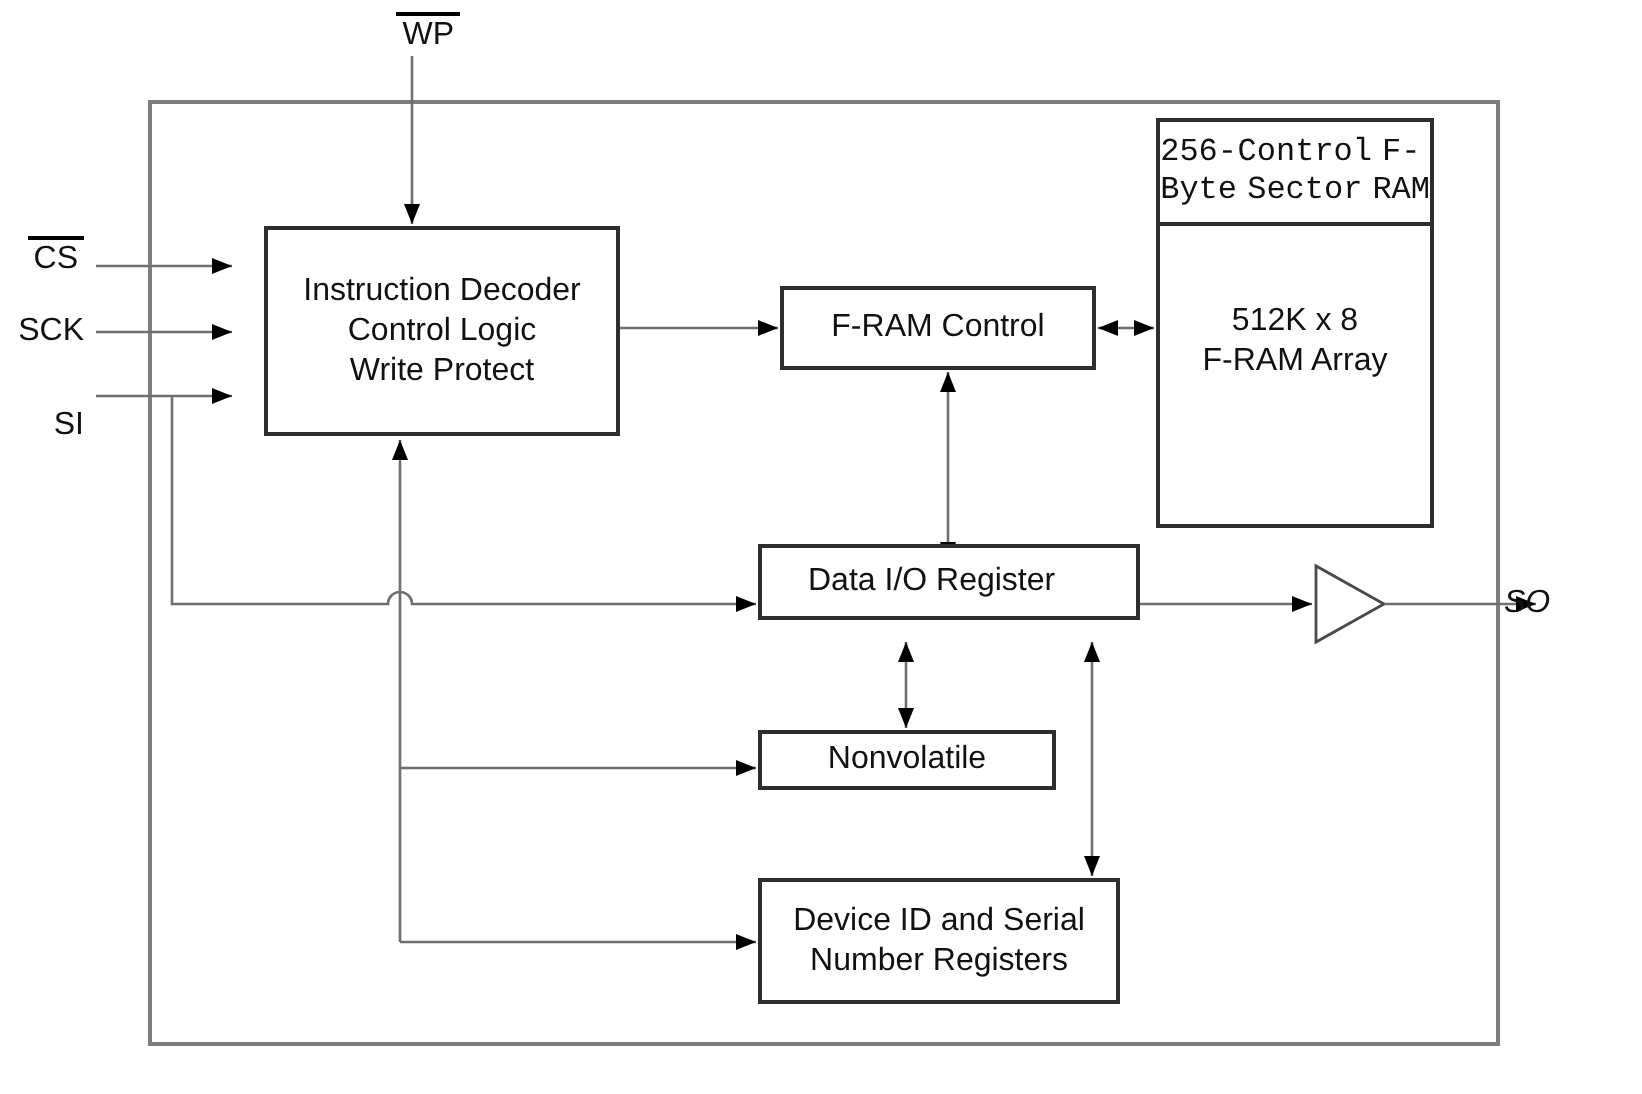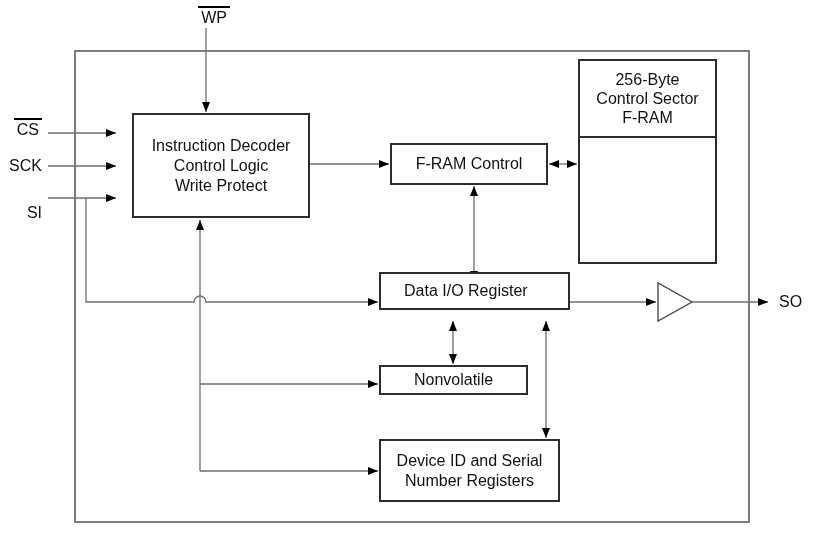--- a/index.html
+++ b/index.html
@@ -40,45 +40,46 @@
     align-items: center; justify-content: center;
     font-size: 16px; line-height: 20px;
     text-align: center;
     z-index: 2;
   }
   .block span { display: block; }
   #b-decoder   { left: 132px; top: 113px; width: 178px; height: 105px; }
   #b-control   { left: 390px; top: 143px; width: 158px; height: 42px; }
   #b-memory    { left: 578px; top: 59px;  width: 139px; height: 205px; padding: 0; justify-content: flex-start; }
   #b-memory .compartment-top {
-    box-sizing: border-box; width: 100%; height: 77px;
+    box-sizing: border-box; width: 100%; height: 52px;
     border-bottom: 2px solid var(--block_border);
-    display: flex; flex-direction: column; align-items: center; justify-content: center;
+    display: flex; align-items: center; justify-content: center;
     line-height: 19px;
+    font-family: Liberation Mono, monospace;
   }
   #b-memory .compartment-bottom {
     box-sizing: border-box; width: 100%; flex: 1;
     display: flex; flex-direction: column; align-items: center; justify-content: flex-start;
     padding-top: 38px; line-height: 20px;
   }
   #b-dataio    { left: 379px; top: 272px; width: 191px; height: 38px; align-items: flex-start; padding-left: 23px; }
   #b-nvstatus  { left: 379px; top: 365px; width: 149px; height: 30px; }
   #b-deviceid  { left: 379px; top: 439px; width: 181px; height: 63px; }
 
   .sig {
     position: absolute; z-index: 3;
     font-size: 16px; line-height: 16px;
     white-space: nowrap;
   }
   .ovl { border-top: 2px solid #000; padding: 2px 3px 0 3px; display: inline-block; }
   #sig-wp  { left: 182px; top: 6px;  width: 48px; text-align: right; }
   #sig-cs  { left: 0px;  top: 118px; width: 42px; text-align: right; }
   #sig-sck { left: 0px;  top: 158px; width: 42px; text-align: right; }
   #sig-si  { left: 0px;  top: 205px; width: 42px; text-align: right; }
-  #sig-so  { left: 779px; top: 294px; }
+  #sig-so  { left: 752px; top: 294px; font-style: italic; }
 </style>
 </head>
 <body>
 
 <div class="stage">
 
   <div class="outer-box"></div>
 
   <svg class="wires layer" viewBox="0 0 821 547" xmlns="http://www.w3.org/2000/svg">
     <defs>
@@ -127,20 +128,24 @@
   <div class="block" id="b-control">
     <span>F-RAM Control</span>
   </div>
 
   <div class="block" id="b-memory">
     <div class="compartment-top">
       <span>256-Byte</span>
       <span>Control Sector</span>
       <span>F-RAM</span>
     </div>
+    <div class="compartment-bottom">
+      <span>512K x 8</span>
+      <span>F-RAM Array</span>
+    </div>
   </div>
 
   <div class="block" id="b-dataio">
     <span>Data I/O Register</span>
   </div>
 
   <div class="block" id="b-nvstatus">
     <span>Nonvolatile</span>
   </div>
 

